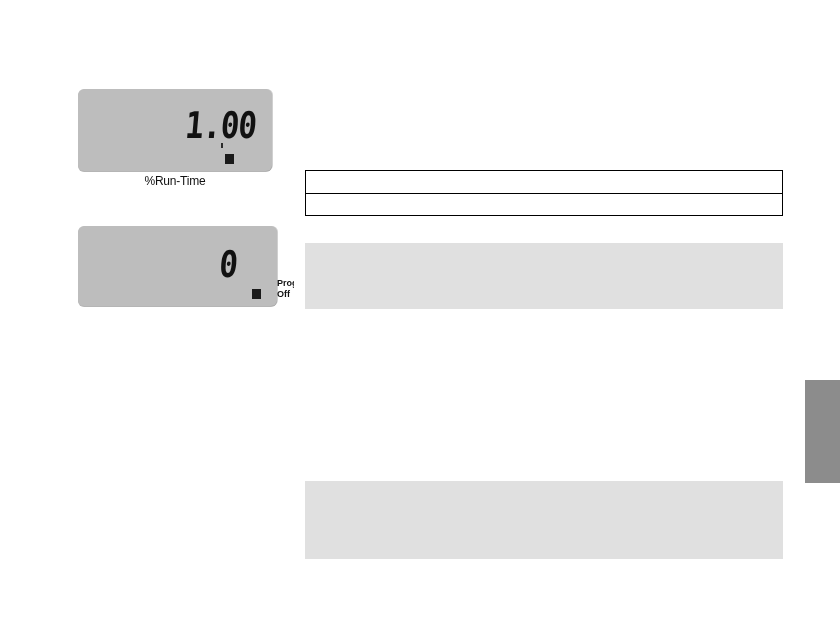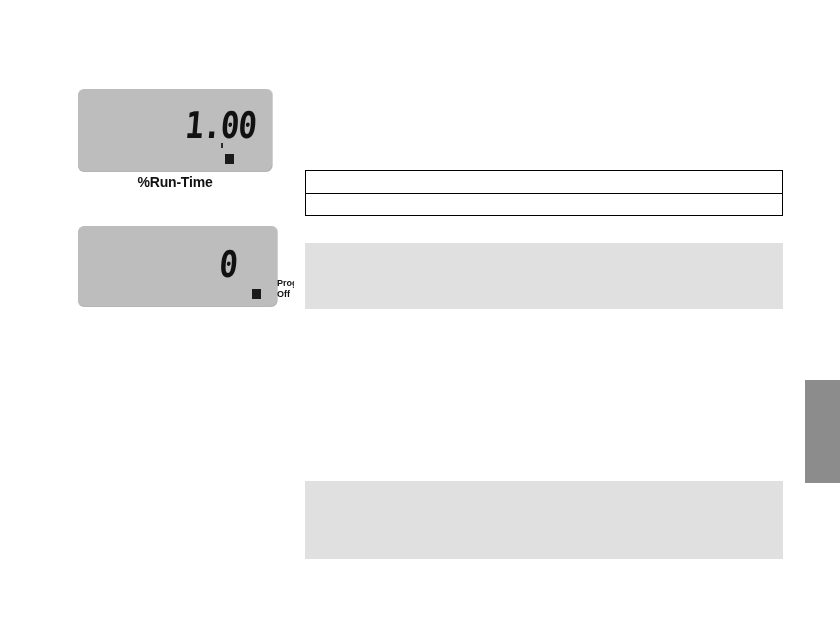--- a/index.html
+++ b/index.html
@@ -87,22 +87,22 @@
     top: 63px;
   }
 
   
   .lcd-caption {
     position: absolute;
     left: 78px;
     top: 174px;
     width: 194px;
     text-align: center;
-    font-size: 14px;
-    font-weight: 700;
+    font-size: 12px;
+    font-weight: 400;
     color: #111111;
     letter-spacing: -0.2px;
   }
 
   
   .lcd-side-label {
     position: absolute;
     left: 277px;
     top: 278px;
     width: 17px;

